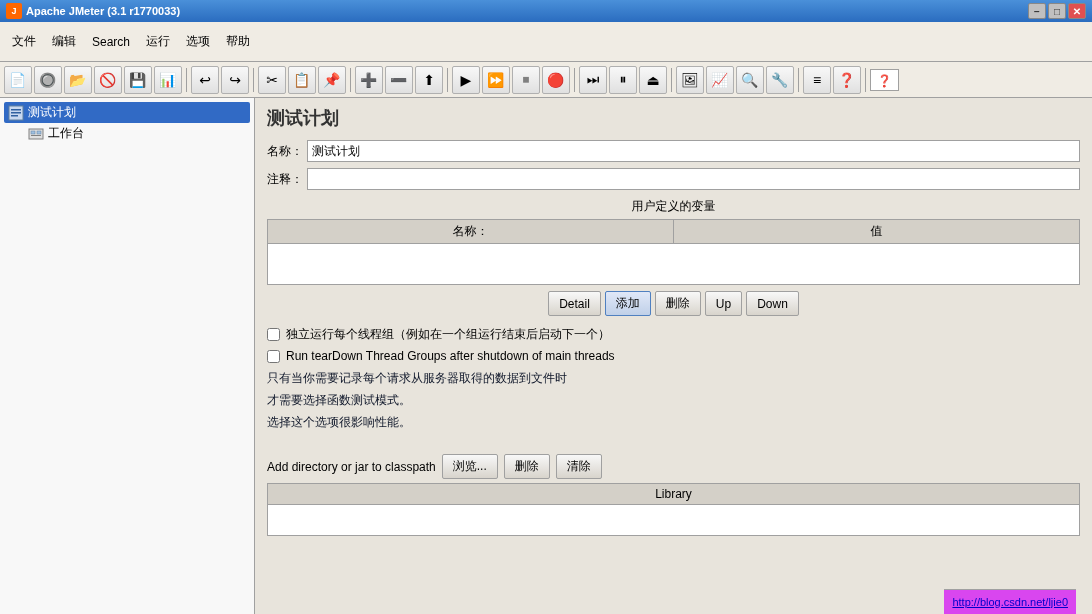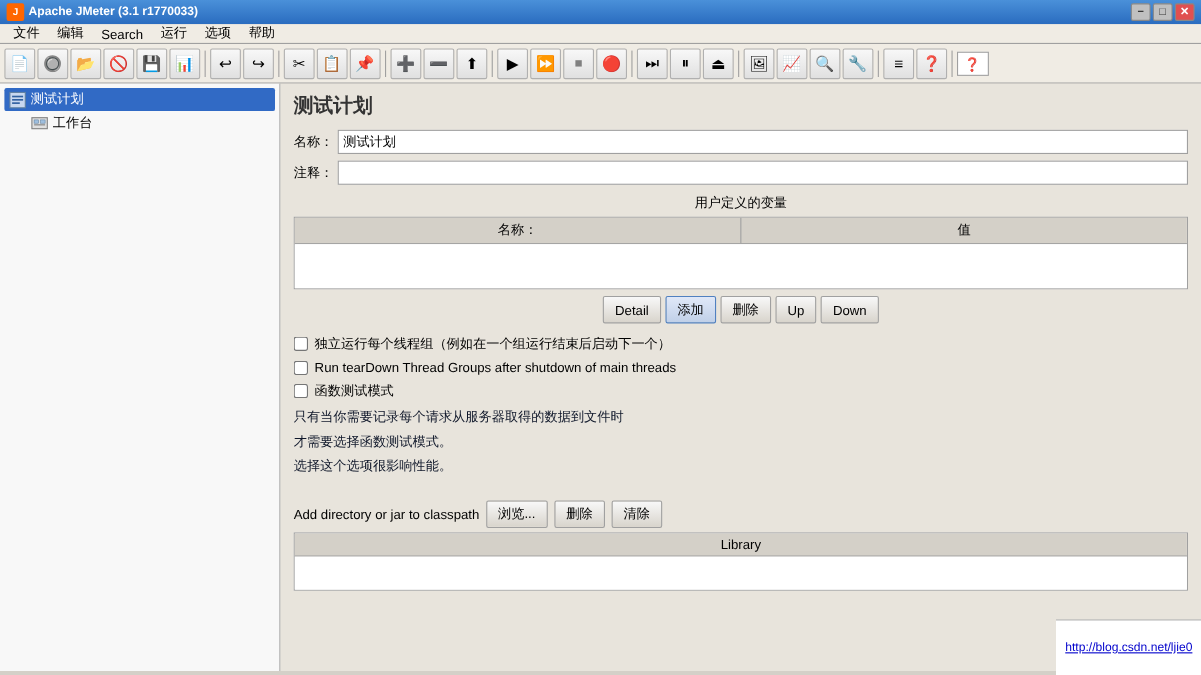--- a/index.html
+++ b/index.html
@@ -44,21 +44,21 @@
       border: 1px solid #888;
       border-radius: 2px;
       display: flex; align-items: center; justify-content: center;
       font-size: 10px; cursor: pointer; color: #333;
     }
     .title-btn.close { background: #e05050; color: white; }
 
     
     .menu-bar {
       background: #f0ece4;
-      height: 18px;
+      height: 40px;
       display: flex;
       align-items: center;
       padding: 0 4px;
       border-bottom: 1px solid #a0a0a0;
       font-size: 12px;
     }
     .menu-item {
       padding: 2px 8px;
       cursor: pointer;
       border-radius: 2px;
@@ -253,24 +253,24 @@
     .right-panel::-webkit-scrollbar-track { background: #d4d0c8; }
     .right-panel::-webkit-scrollbar-thumb {
       background: #a0a0a0;
       border: 1px solid #888;
     }
 
     
     .status-bar {
       position: fixed;
       bottom: 0;
-      right: 0;
-      background: #ffffff;
+      right: 16px;
+      background: #d946ef;
       border-top: 1px solid #a0a0a0;
-      padding: 19px 8px;
+      padding: 6px 8px;
       font-size: 11px;
       color: #0000cc;
       text-decoration: underline;
       cursor: pointer;
     }
   </style>
 </head>
 <body>
 
 <div class="title-bar">
@@ -395,24 +395,20 @@
     <div class="checkbox-row">
       <input type="checkbox" style="">
       <span>独立运行每个线程组（例如在一个组运行结束后启动下一个）</span>
     </div>
 
     <div class="checkbox-row">
       <input type="checkbox" style="">
       <span>Run tearDown Thread Groups after shutdown of main threads</span>
     </div>
 
-    <div class="checkbox-row">
-      <input type="checkbox" style="">
-      <span>函数测试模式</span>
-    </div>
 
     <div class="desc-text">只有当你需要记录每个请求从服务器取得的数据到文件时</div>
     <div class="desc-text">才需要选择函数测试模式。</div>
     <div class="desc-text" style="margin-bottom:10px;">选择这个选项很影响性能。</div>
 
     <div class="classpath-section">
       <div class="classpath-label-row">
         <span class="classpath-label">Add directory or jar to classpath</span>
         <button class="btn">浏览...</button>
         <button class="btn">删除</button>

